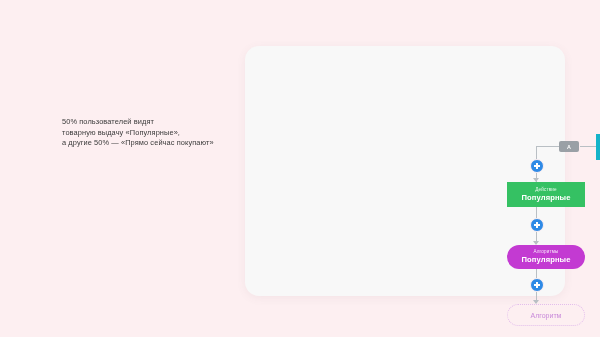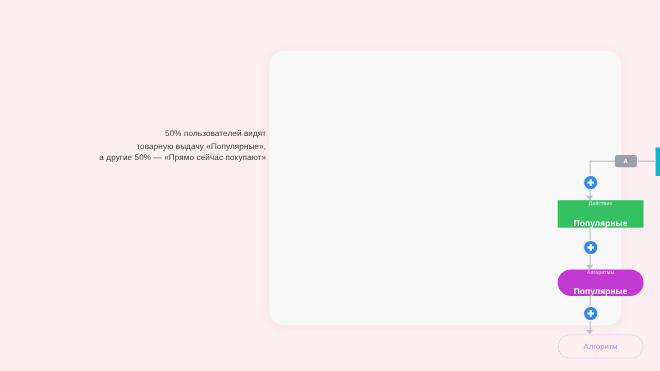--- a/index.html
+++ b/index.html
@@ -4,33 +4,33 @@
 <style>
   html,body{margin:0;padding:0;}
   body{
     width:600px;height:337px;
     background:#fdeff1;
     font-family:"Liberation Sans","DejaVu Sans",sans-serif;
     overflow:hidden;position:relative;
   }
   
   #caption{
-    position:absolute;left:52px;top:117px;width:190px;
+    position:absolute;left:62px;top:117px;width:190px;
     font-size:7.4px;line-height:10.6px;color:#3a3a3a;
-    white-space:pre-line;letter-spacing:.1px;text-align:right;
+    white-space:pre-line;letter-spacing:.1px;
   }
   
   #card{
     position:absolute;left:245px;top:46px;width:320px;height:250px;
     background:#f8f8f8;border-radius:14px;
     box-shadow:0 2px 10px rgba(120,90,100,.07);
   }
   
   .node{position:absolute;box-sizing:border-box;display:flex;
-        flex-direction:column;align-items:center;justify-content:space-between;
+        flex-direction:column;align-items:center;justify-content:center;
         text-align:center;color:#fff;}
   .kind{font-size:4.6px;line-height:6px;opacity:.88;letter-spacing:.15px;}
   .title{font-size:7.6px;line-height:9.2px;font-weight:bold;letter-spacing:.1px;}
   
   #fork{left:351px;top:88px;width:90px;height:26px;background:#15b3c9;}
   
   .badge{position:absolute;width:20px;height:11px;background:#9aa0a6;
     border-radius:2px;color:#fff;font-size:5.4px;font-weight:bold;
     display:flex;align-items:center;justify-content:center;letter-spacing:.3px;}
   

